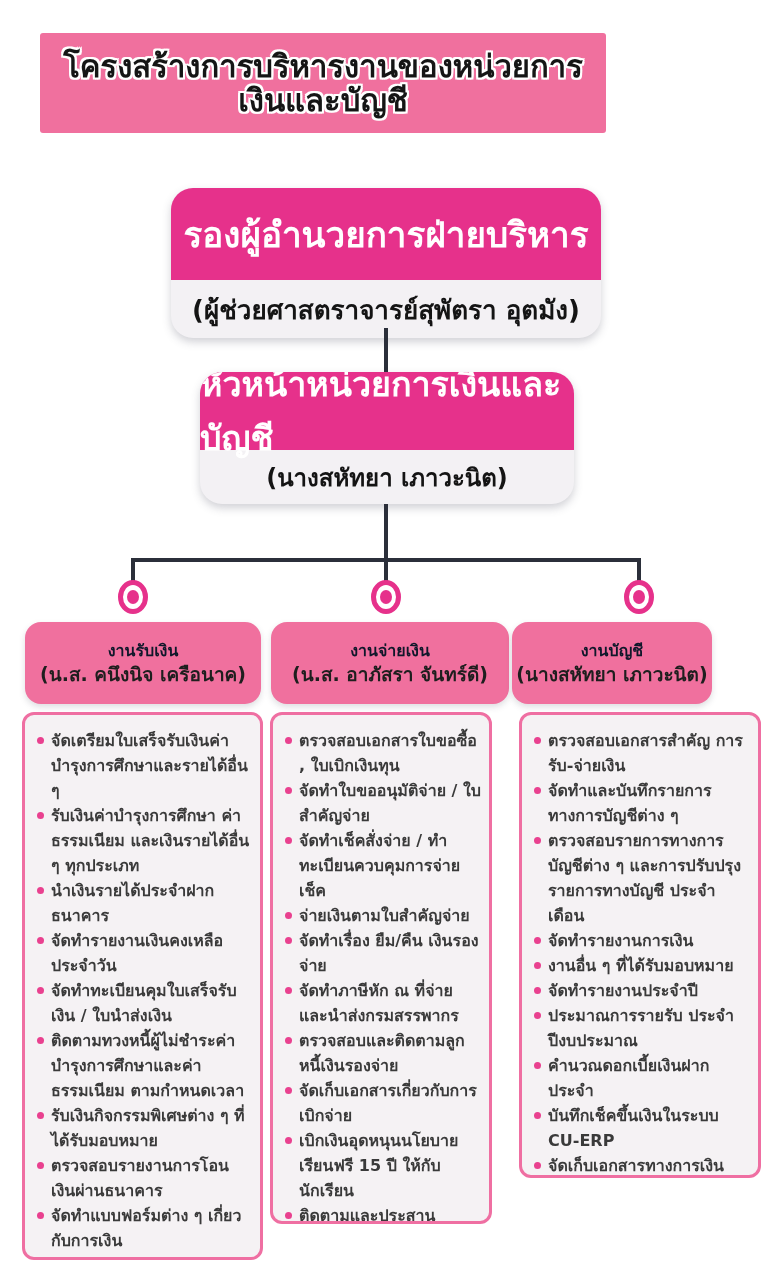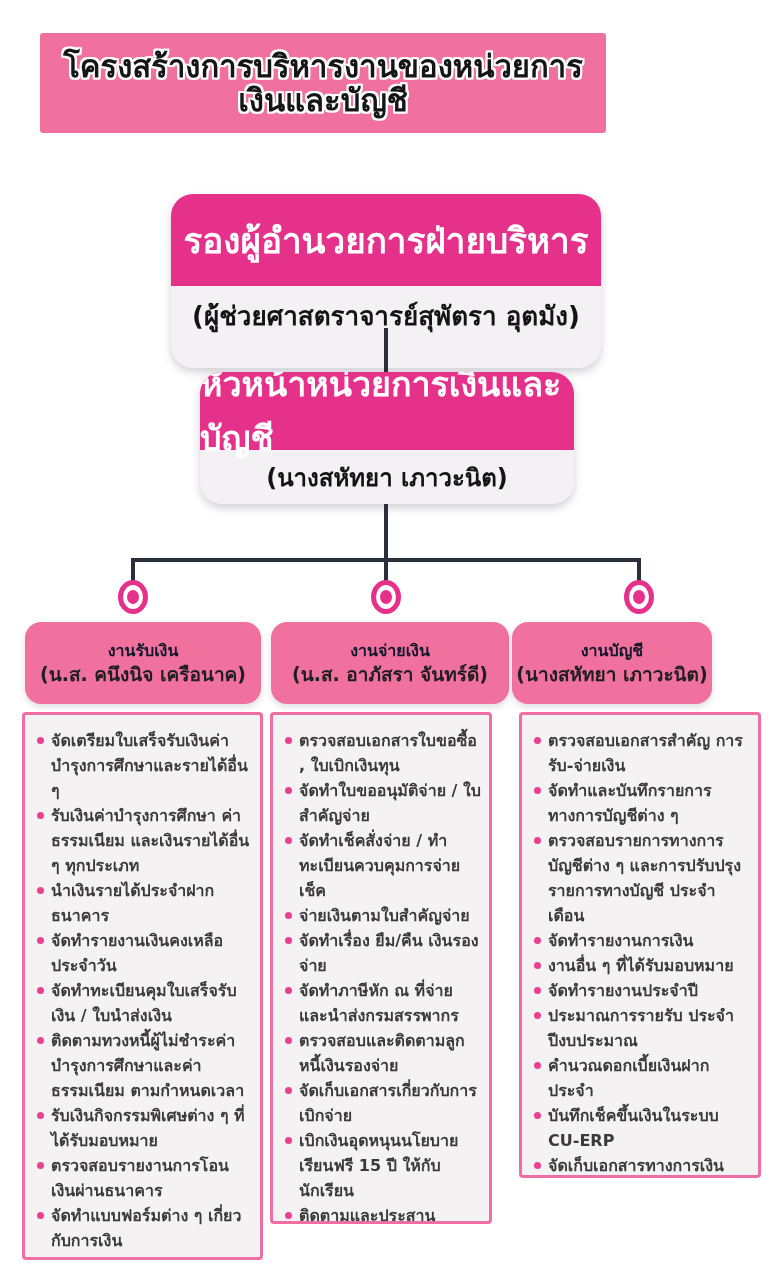--- a/index.html
+++ b/index.html
@@ -26,21 +26,21 @@
     background: #f3f1f4;
   }
   .org-box .org-head {
     background: #e6318b; color: #ffffff; display: flex; align-items: center; justify-content: center;
     font-weight: 800;
   }
   .org-box .org-name {
     color: #141414; display: flex; align-items: center; justify-content: center;
     font-weight: 700;
   }
-  #deputy-box { left: 171px; top: 194px; width: 430px; height: 174px; text-align: right; }
+  #deputy-box { left: 171px; top: 188px; width: 430px; height: 150px; text-align: right; }
   #deputy-box .org-head { height: 92px; font-size: 35px; }
   #deputy-box .org-name { height: 58px; font-size: 26px; }
   #head-box { left: 200px; top: 372px; width: 374px; height: 132px; }
   #head-box .org-head { height: 78px; font-size: 34px; }
   #head-box .org-name { height: 54px; font-size: 24px; }
 
   
   .vline { position: absolute; width: 4px; background: #2b2f3a; }
   #line-deputy-head { left: 384px; top: 328px; height: 44px; }
   #line-head-bar { left: 384px; top: 504px; height: 56px; }
@@ -63,21 +63,21 @@
   }
   .dept-head .dept-title { color: #0f172a; font-size: 16px; font-weight: 800; line-height: 1.3; }
   .dept-head .dept-person { color: #1e1e1e; font-size: 19px; font-weight: 700; line-height: 1.3; }
   #dept-head-1 { left: 25px;  width: 236px; }
   #dept-head-2 { left: 271px; width: 238px; }
   #dept-head-3 { left: 512px; width: 200px; }
 
   
   .panel {
     position: absolute; top: 712px; background: #f5f2f4;
-    border: 3px solid #ef6fa2; border-radius: 4px;
+    border: 3px solid #ef6fa2; border-radius: 12px;
     padding: 13px 8px 10px 12px; overflow: hidden;
   }
   #panel-1 { left: 22px;  width: 241px; height: 548px; }
   #panel-2 { left: 270px; width: 222px; height: 512px; }
   #panel-3 { left: 519px; width: 242px; height: 466px; }
   .panel ul { list-style: none; }
   .panel li {
     position: relative; padding-left: 14px; margin: 0;
     font-size: 16px; line-height: 25px; color: #3a3a3a; font-weight: 600;
   }

